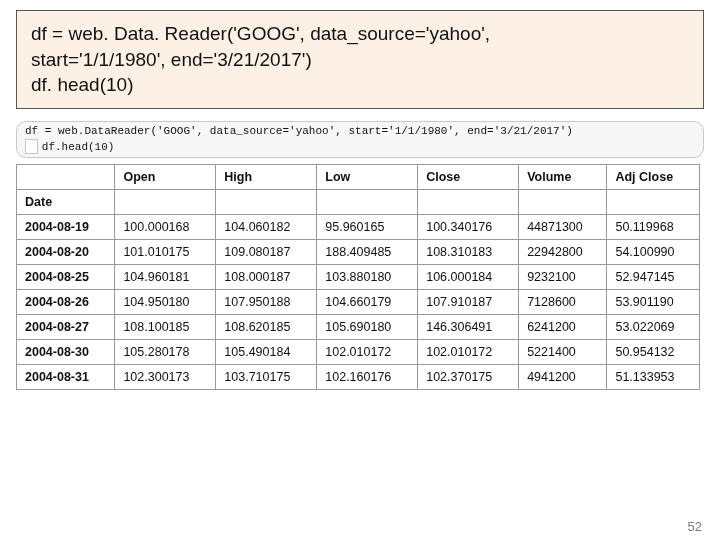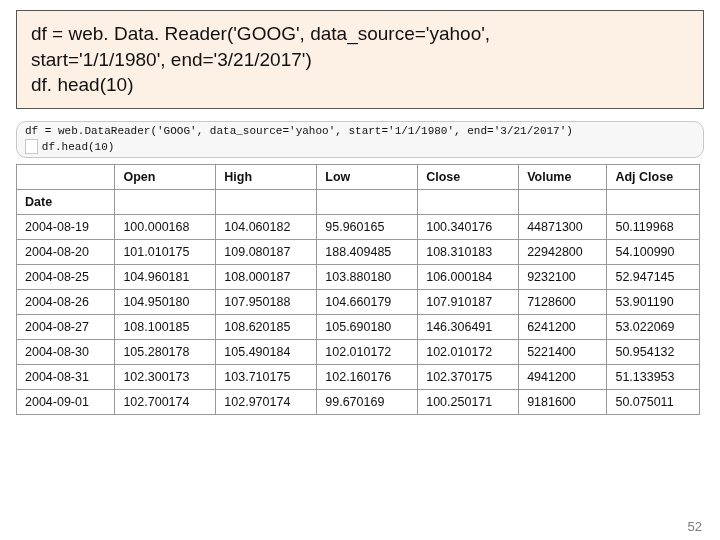--- a/index.html
+++ b/index.html
@@ -59,21 +59,21 @@
   table.df th, table.df td {
     border: 1px solid #999;
     padding: 5px 8px;
     text-align: left;
     white-space: nowrap;
   }
   table.df th {
     font-weight: 700;
   }
   table.df td.idx {
-    font-weight: 400;
+    font-weight: 700;
   }
   th.corner { }
   th.index-name {
     font-weight: 700;
   }
   .page-num {
     position: absolute;
     right: 18px;
     bottom: 6px;
     font-size: 13px;
@@ -174,28 +174,19 @@
         </tr>
         <tr>
           <td class="idx">2004-08-31</td>
           <td>102.300173</td>
           <td>103.710175</td>
           <td>102.160176</td>
           <td>102.370175</td>
           <td>4941200</td>
           <td>51.133953</td>
         </tr>
-        <tr>
-          <td class="idx">2004-09-01</td>
-          <td>102.700174</td>
-          <td>102.970174</td>
-          <td>99.670169</td>
-          <td>100.250171</td>
-          <td>9181600</td>
-          <td>50.075011</td>
-        </tr>
       </tbody>
     </table>
   </div>
 
   <div class="page-num">52</div>
 
 </div>
 
 </body></html>

